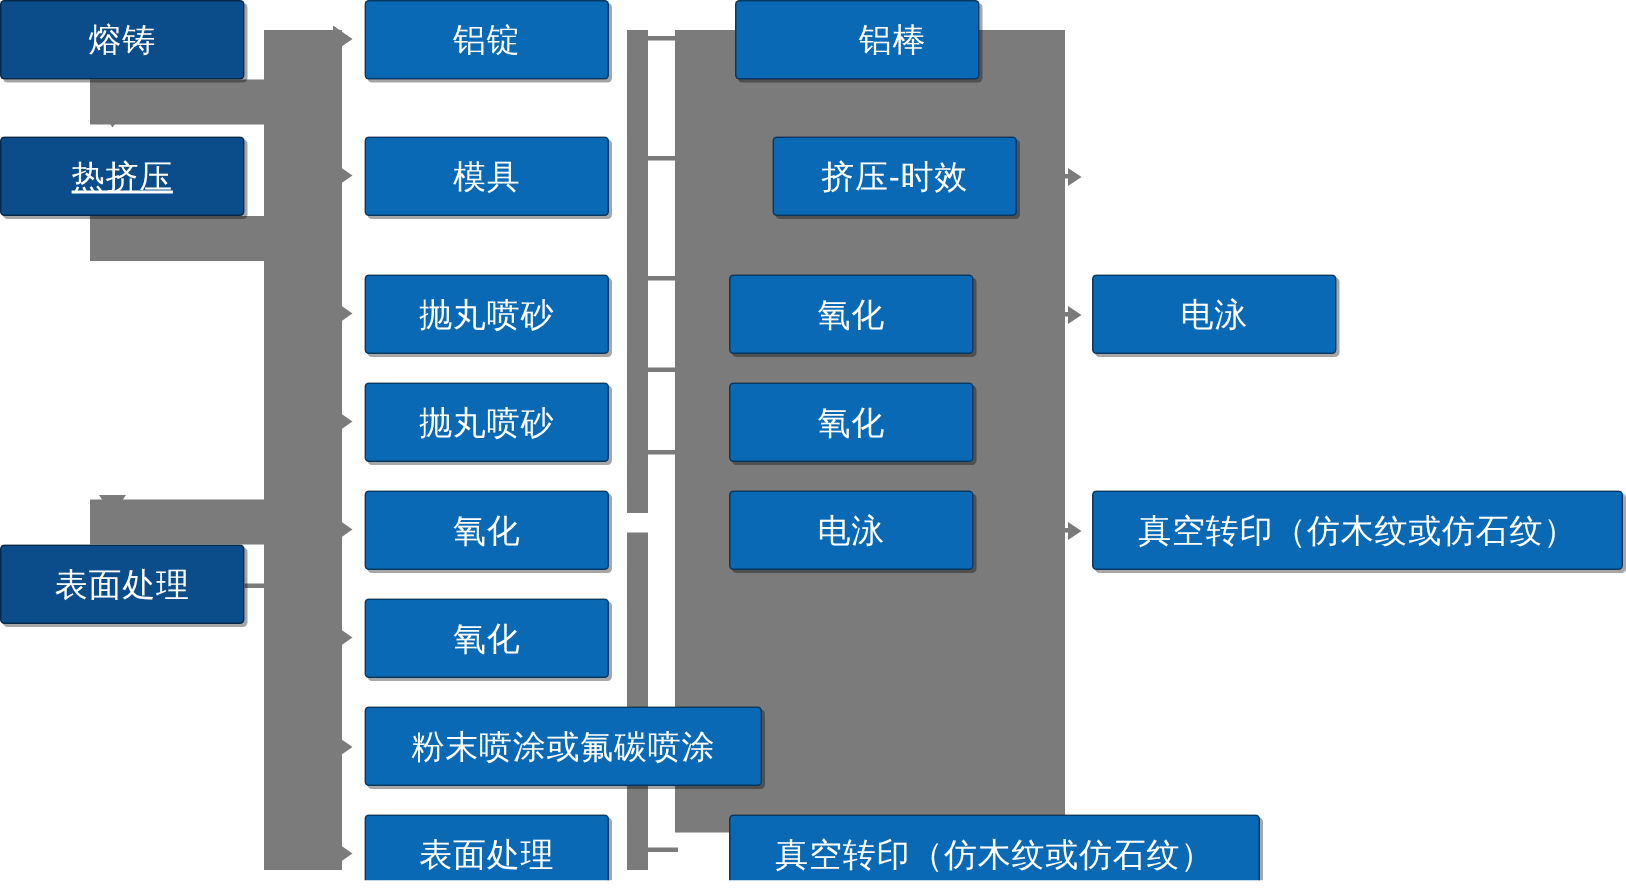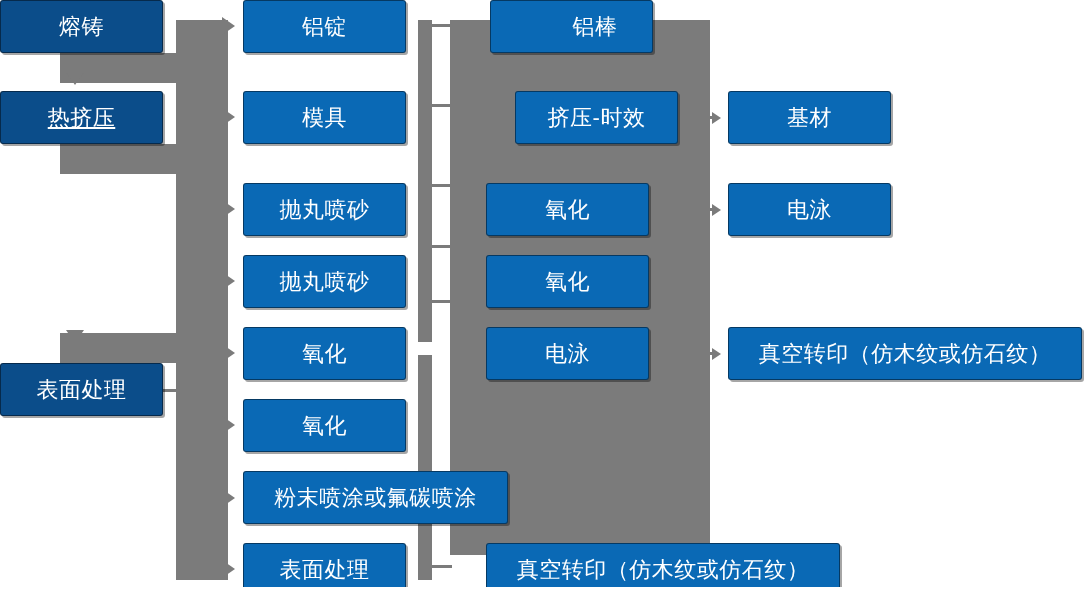--- a/index.html
+++ b/index.html
@@ -152,23 +152,20 @@
   <div class="node light" style="left:486px; top:183px; width:163px; height:53px;">
     <span>氧化</span>
   </div>
   <div class="node light" style="left:486px; top:255px; width:163px; height:53px;">
     <span>氧化</span>
   </div>
   <div class="node light" style="left:486px; top:327px; width:163px; height:53px;">
     <span>电泳</span>
   </div>
 
-  <div class="node light" style="left:728px; top:91px; width:163px; height:53px;">
-    <span>基材</span>
-  </div>
   <div class="node light" style="left:728px; top:183px; width:163px; height:53px;">
     <span>电泳</span>
   </div>
   <div class="node light" style="left:728px; top:327px; width:354px; height:53px;">
     <span>真空转印（仿木纹或仿石纹）</span>
   </div>
 
   <div class="node light" style="left:486px; top:543px; width:354px; height:53px;">
     <span>真空转印（仿木纹或仿石纹）</span>
   </div>

